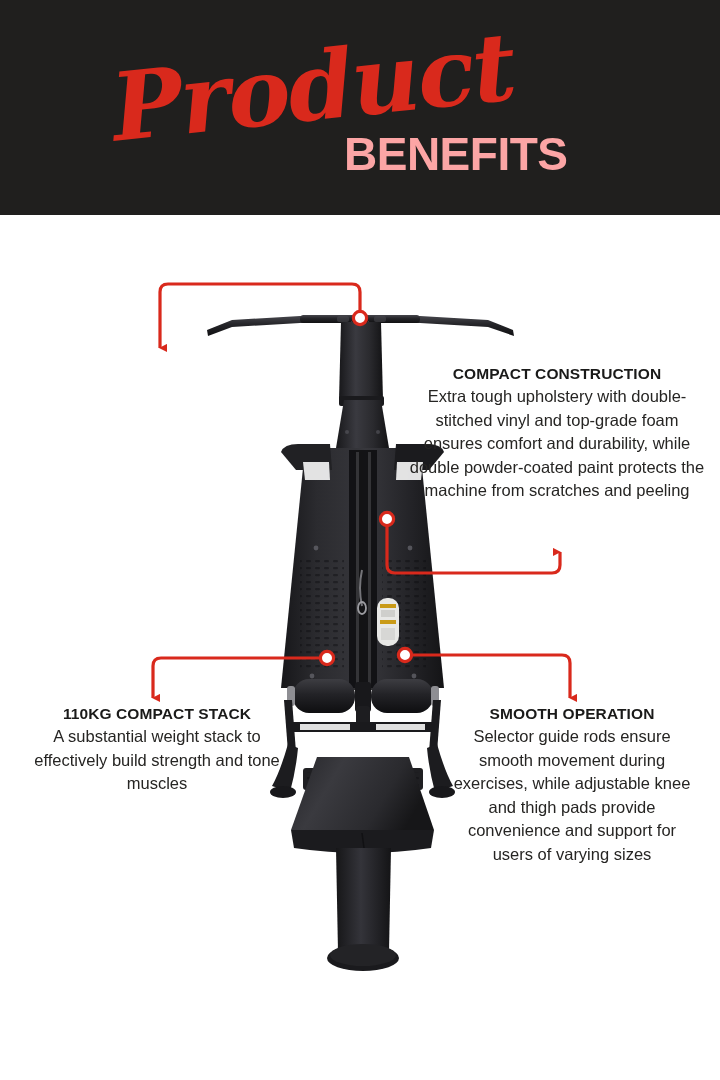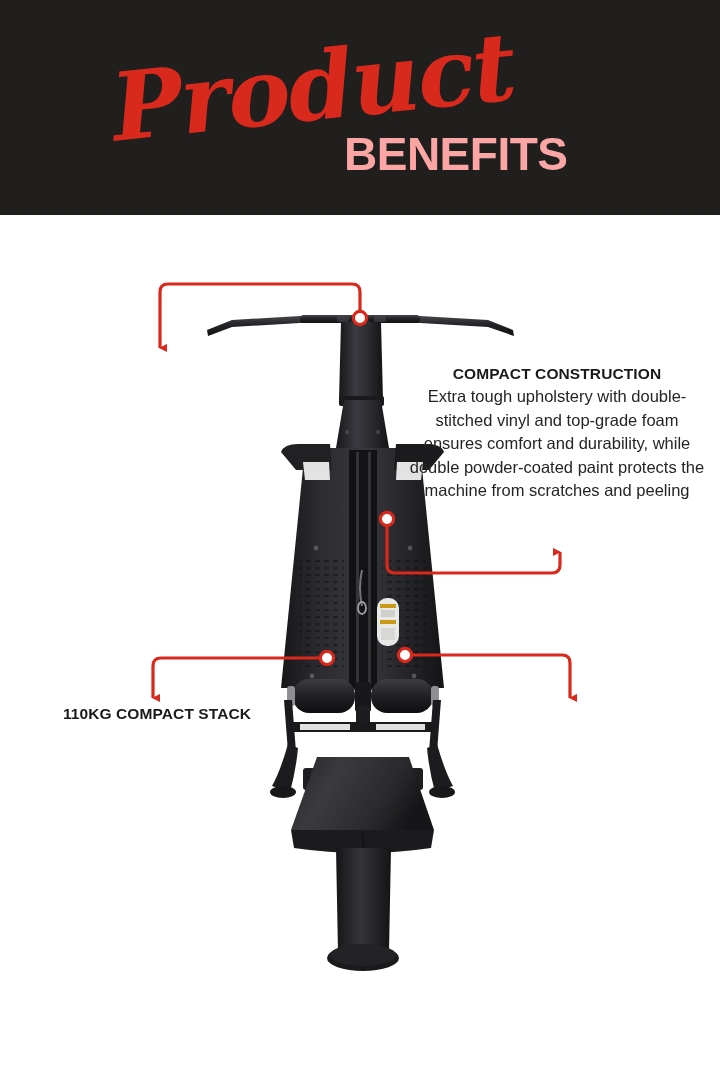--- a/index.html
+++ b/index.html
@@ -308,16 +308,21 @@
   <div class="callout" id="callout-compact">
   </div>
 
   <div class="callout" id="callout-durable">
     <p class="cap">COMPACT CONSTRUCTION</p>
     <p class="body">Extra tough upholstery with double-stitched vinyl and top-grade foam ensures comfort and durability, while double powder-coated paint protects the machine from scratches and peeling</p>
   </div>
 
   <div class="callout" id="callout-weightstack">
     <p class="cap">110KG COMPACT STACK</p>
-  </div>
-
+    <p class="body">A substantial weight stack to effectively build strength and tone muscles</p>
+  </div>
+
+  <div class="callout" id="callout-smooth">
+    <p class="cap">SMOOTH OPERATION</p>
+    <p class="body">Selector guide rods ensure smooth movement during exercises, while adjustable knee and thigh pads provide convenience and support for users of varying sizes</p>
+  </div>
 
 </div>
 
 </body></html>

